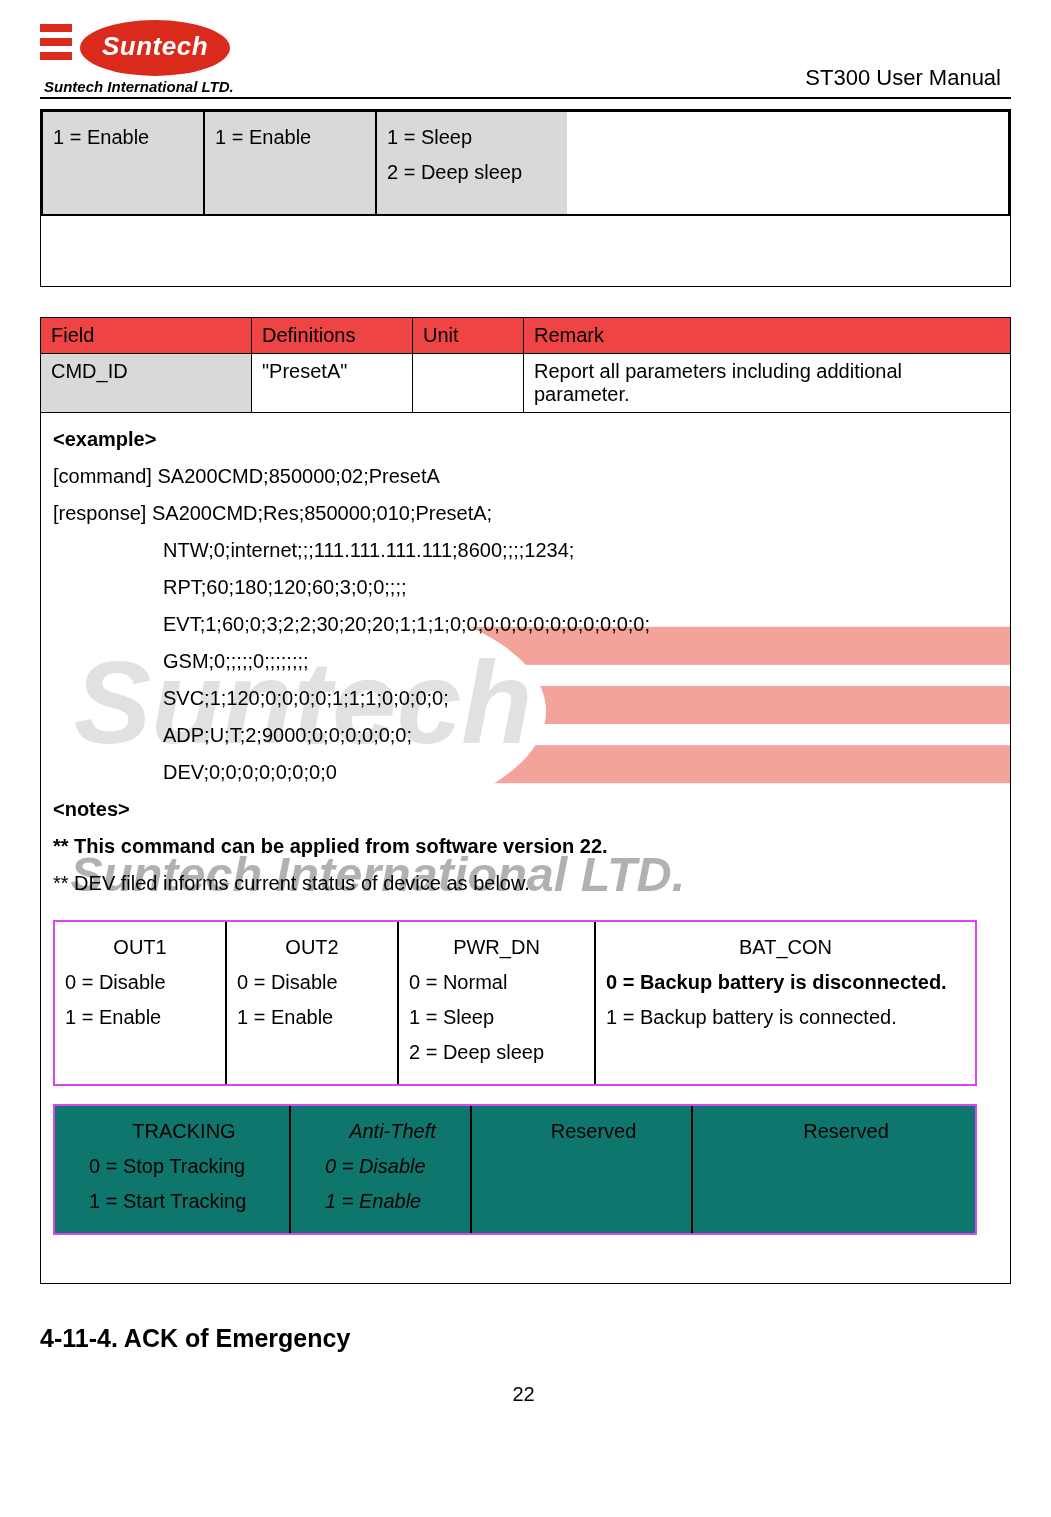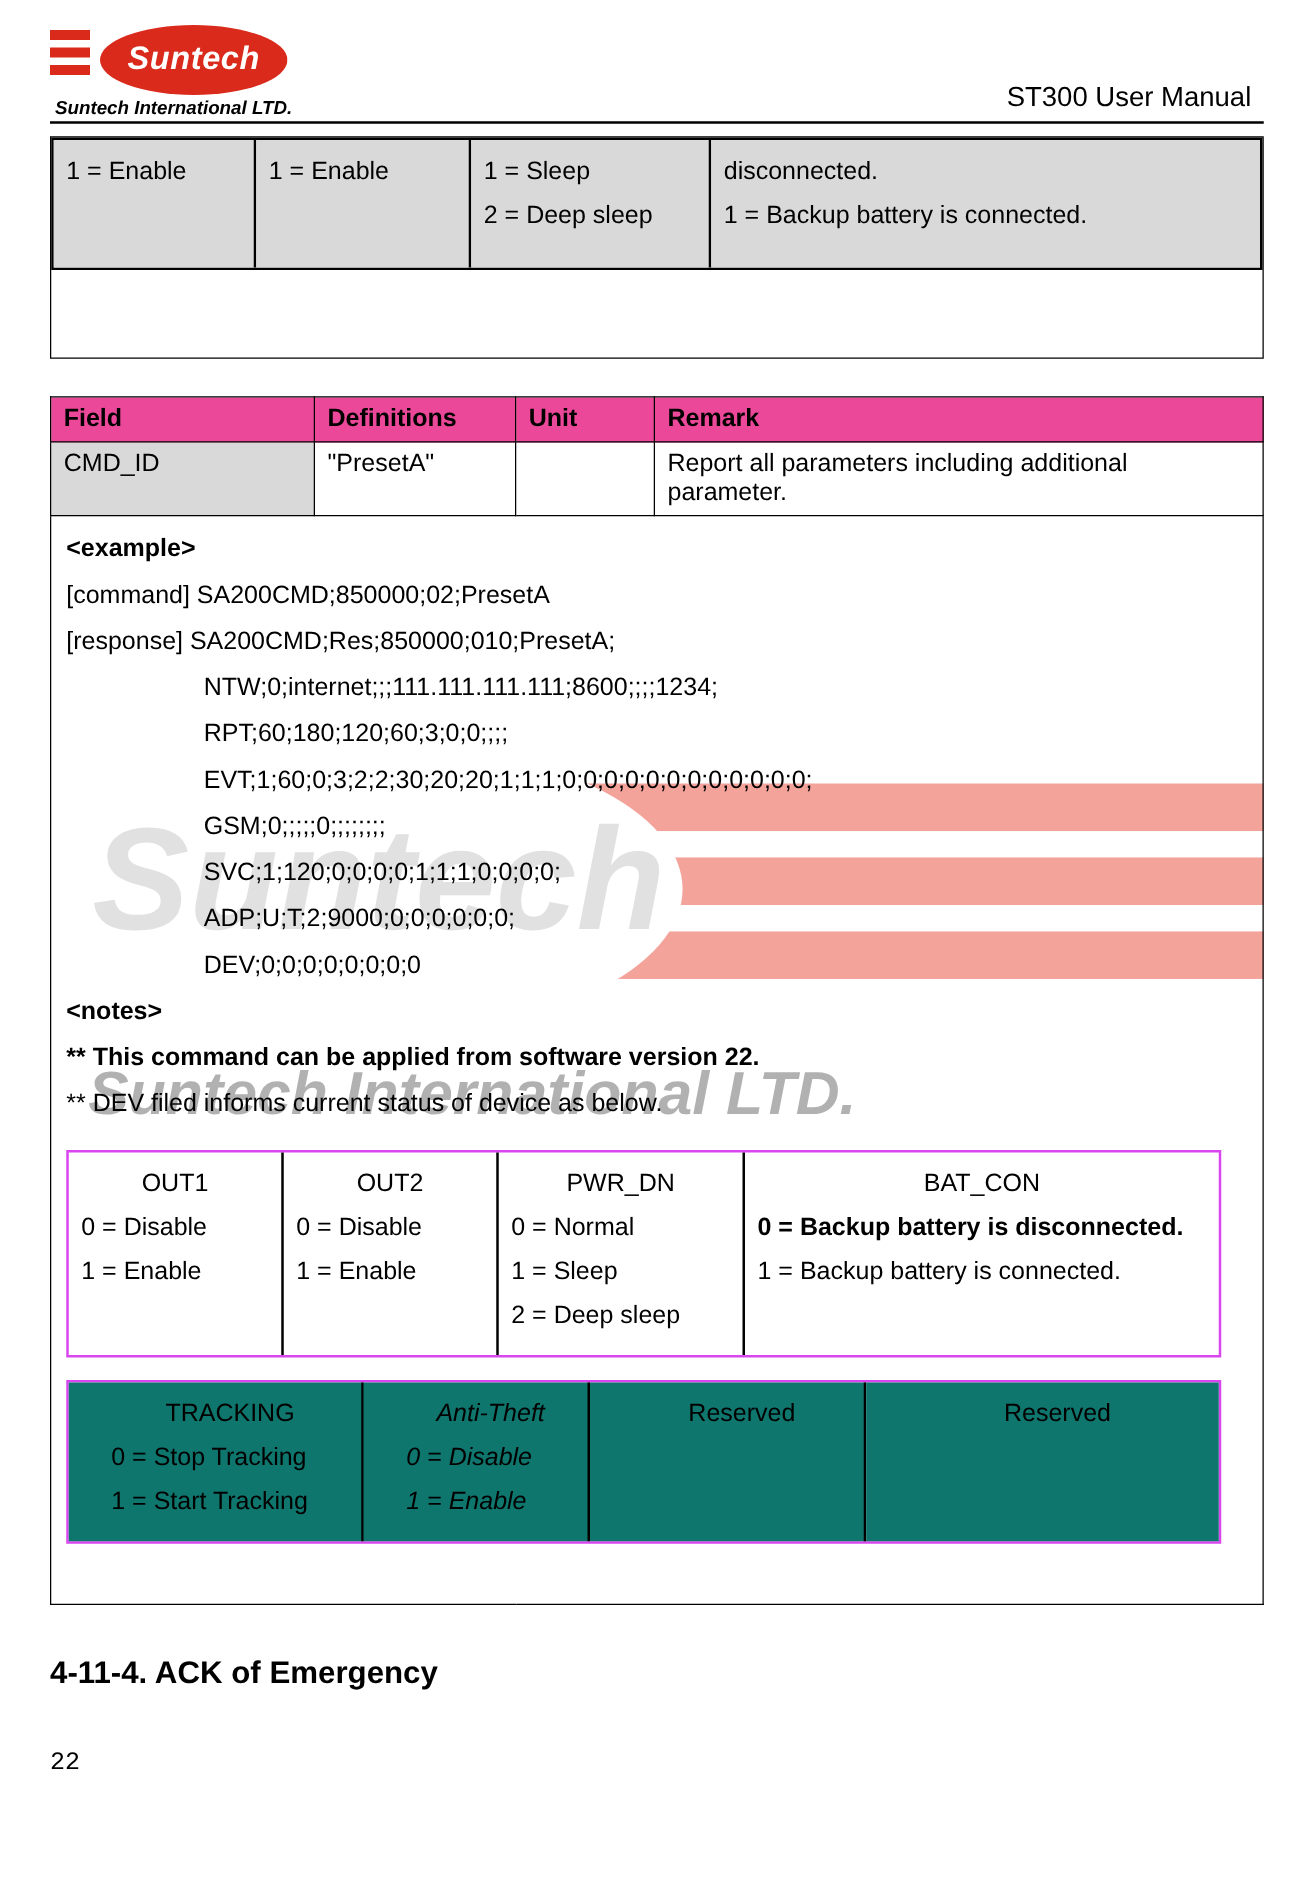--- a/index.html
+++ b/index.html
@@ -103,22 +103,22 @@
     font-size: 20px;
     margin-bottom: 40px;
   }
   .param-table td, .param-table th {
     border: 1.2px solid #000;
     padding: 6px 10px;
     vertical-align: top;
     text-align: left;
   }
   .param-table th {
-    background: #ec4899;
-    font-weight: bold;
+    background: #ef4444;
+    font-weight: normal;
   }
   .head-field { width: 190px; }
   .head-def   { width: 140px; text-align:center; }
   .head-unit  { width: 90px; text-align:center; }
   .row-grey   { background: #d9d9d9; }
   .td-center  { text-align: center; }
 
   .example-cell {
     padding: 8px 12px 30px 12px !important;
     line-height: 1.85;
@@ -145,25 +145,24 @@
   .sg-c1 { width: 150px; }
   .sg-c2 { width: 150px; }
   .sg-c3 { width: 175px; }
   .sg2-c1 { width: 190px; }
   .sg2-c2 { width: 135px; font-style: italic; }
   .sg2-c3 { width: 175px; }
   .cell-title { text-align: center; display:block; }
   .justify { text-align: justify; }
 
   .page-num {
-    text-align: left;
+    text-align: center;
     font-size: 20px;
     padding-right: 4px;
-    margin-top: 46px;
-    font-family: Liberation Mono, monospace;
+    margin-top: 30px;
   }
 
   .content { position: relative; z-index: 1; }
 </style>
 </head>
 <body>
 
 <div class="page">
 
   <div class="watermark">
@@ -203,24 +202,20 @@
     <div class="inner-status">
       <div class="c1">
         <span>1 = Enable</span>
       </div>
       <div class="c2">
         <span>1 = Enable</span>
       </div>
       <div class="c3">
         <span>1 = Sleep</span><br>
         <span>2 = Deep sleep</span>
-      </div>
-      <div class="c4">
-        <span>disconnected.</span><br>
-        <span>1 = Backup battery is connected.</span>
       </div>
     </div>
     <div style="height:70px;"></div>
   </div>
 
   <table class="param-table">
     <tbody>
           <tr>
       <th class="head-field">Field</th>
       <th class="head-def td-center">Definitions</th>

